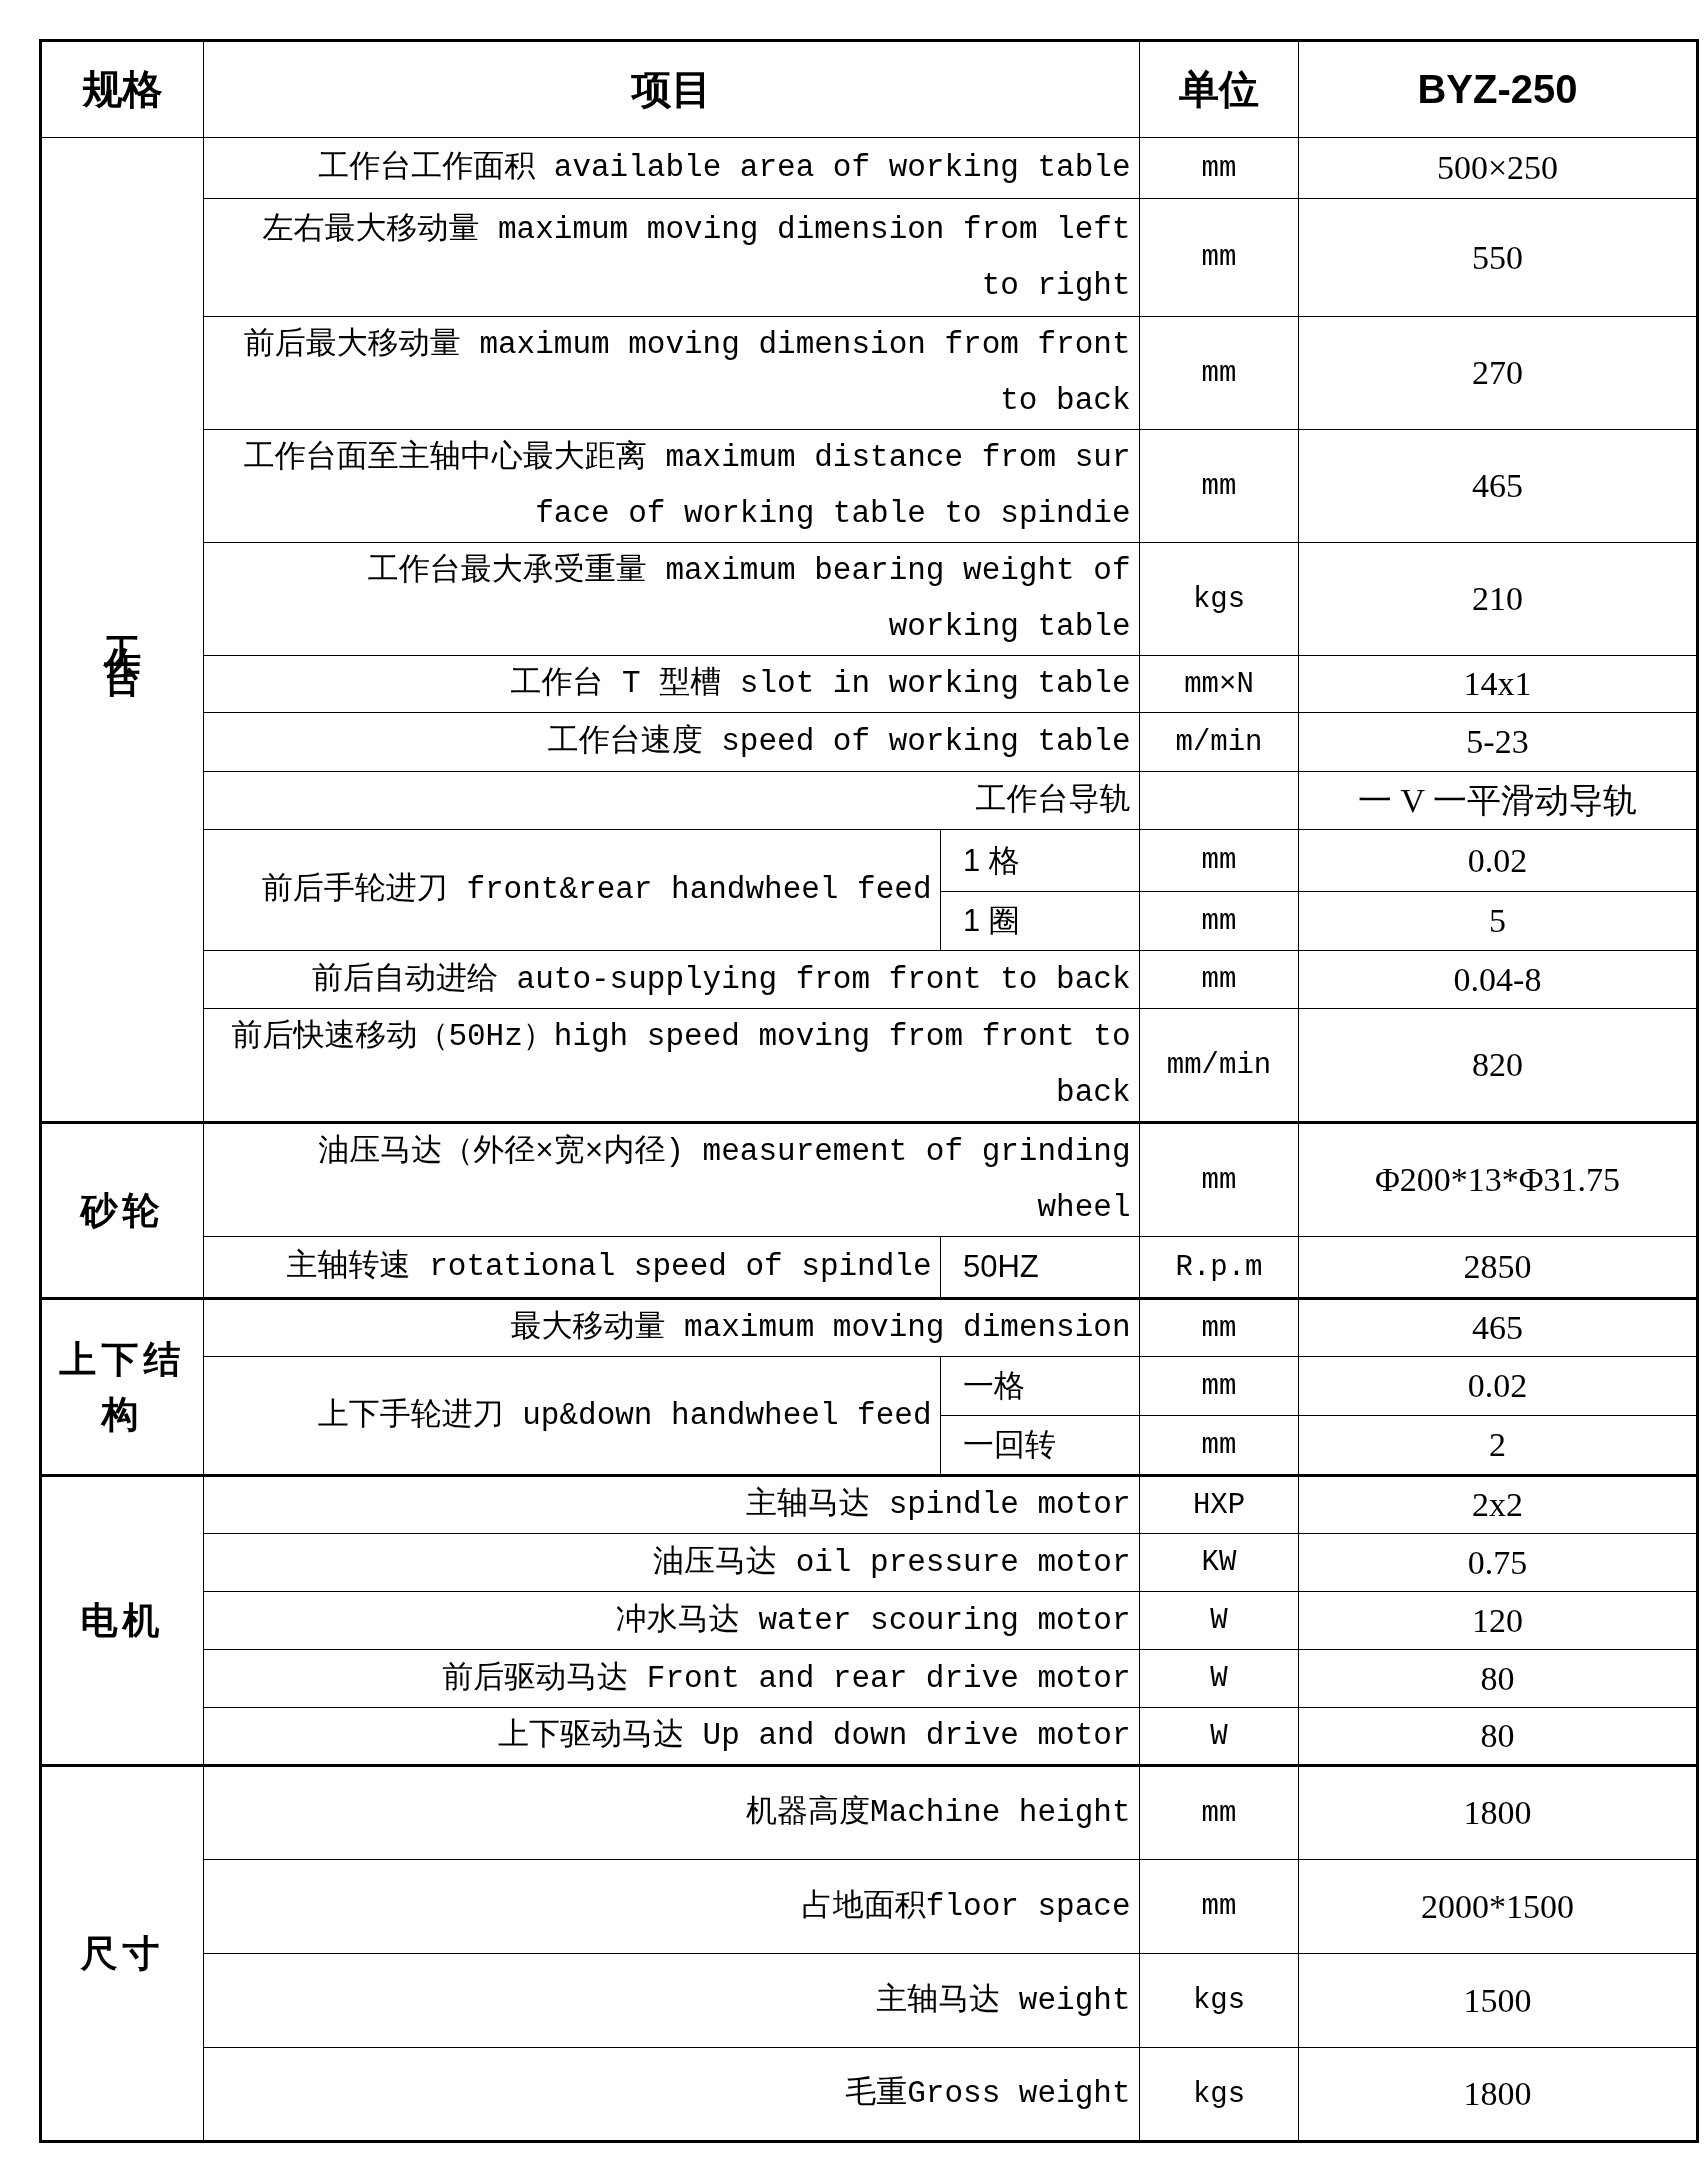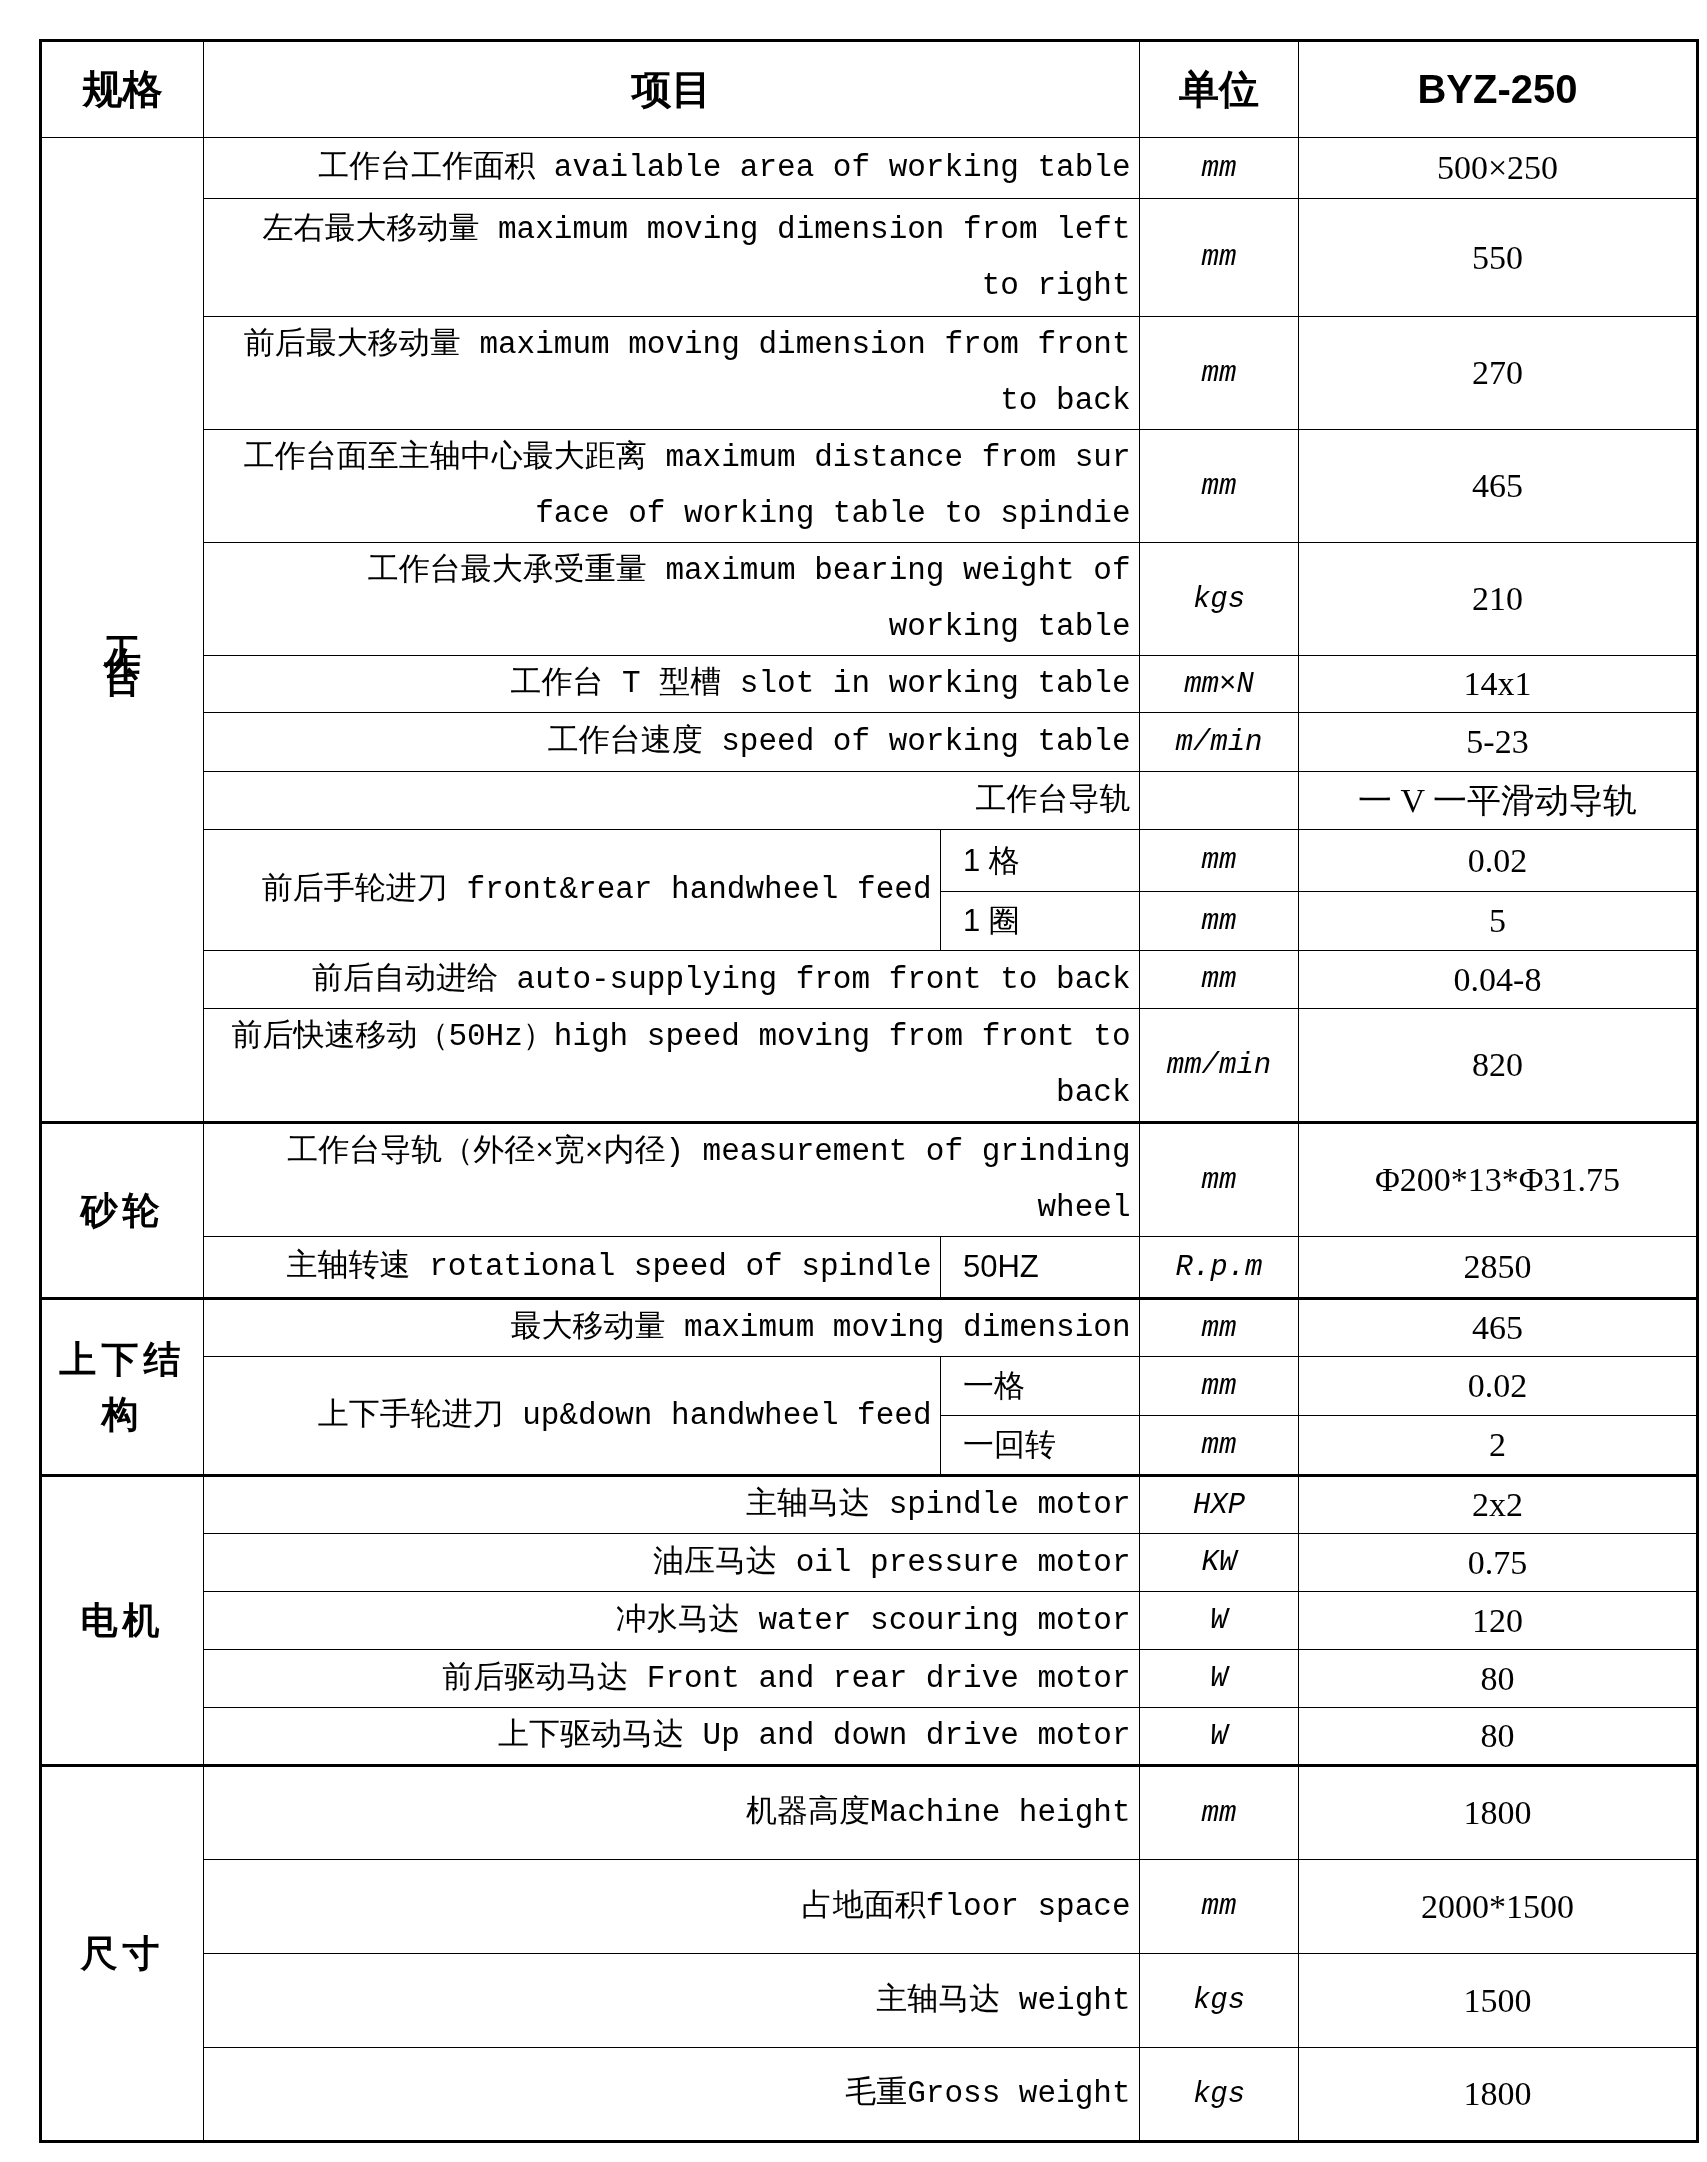--- a/index.html
+++ b/index.html
@@ -5,21 +5,21 @@
   html,body{margin:0;padding:0;background:#ffffff;color:#000;}
   body{width:1708px;height:2163px;font-family:"Liberation Serif","DejaVu Serif",serif;}
   .sheet{padding:39px 0 0 39px;}
   table.spec{border-collapse:collapse;table-layout:fixed;width:1658px;border:3.4px solid #000;}
   col.c1{width:163px}col.c2{width:737px}col.c3{width:199px}col.c4{width:159px}col.c5{width:399px}
   th,td{border:1.7px solid #000;vertical-align:middle;overflow:hidden;}
   tr.sec>td{border-top:3.4px solid #000;}
   th{font-family:"Liberation Sans","DejaVu Sans",sans-serif;font-weight:bold;font-size:40px;text-align:center;padding:0;border-radius:7px;}
   td.label{font-family:"Liberation Mono","DejaVu Sans Mono",monospace;font-size:31px;text-align:right;padding:0 8.5px 0 20.4px;line-height:56px;}
   td.sub{font-family:Liberation Sans, sans-serif;font-size:31px;text-align:left;padding:0 5.1px 0 22px;}
-  td.unit{font-family:"Liberation Mono","DejaVu Sans Mono",monospace;font-size:29px;text-align:center;padding:0;font-style:italic;}
+  td.unit{font-family:"Liberation Mono","DejaVu Sans Mono",monospace;font-size:29px;text-align:center;padding:0;}
   td.val{font-family:"Liberation Serif","DejaVu Serif",serif;font-size:34px;text-align:center;padding:0;margin-left:17px;}
   td.group{font-family:"Liberation Sans","DejaVu Sans",sans-serif;font-weight:bold;font-size:37px;text-align:center;padding:0 15.3px;word-break:break-all;line-height:1.5;letter-spacing:5.1px;}
   td.group .vert{display:inline-block;writing-mode:vertical-rl;text-orientation:upright;letter-spacing:12px;line-height:1;}
 </style>
 </head>
 <body>
 
 <div class="sheet">
 <table class="spec">
   <colgroup>
@@ -96,21 +96,21 @@
     <td class="val">0.04-8</td>
   </tr>
   <tr style="height:104px">
     <td class="label" colspan="2">前后快速移动（50Hz）high speed moving from front to back</td>
     <td class="unit">mm/min</td>
     <td class="val">820</td>
   </tr>
 
   <tr class="sec" style="height:110px">
     <td class="group" rowspan="2">砂轮</td>
-    <td class="label" colspan="2">工作台导轨（外径×宽×内径) measurement of grinding wheel</td>
+    <td class="label" colspan="2">油压马达（外径×宽×内径) measurement of grinding wheel</td>
     <td class="unit">mm</td>
     <td class="val">Φ200*13*Φ31.75</td>
   </tr>
   <tr style="height:62px">
     <td class="label">主轴转速 rotational speed of spindle</td>
     <td class="sub">50HZ</td>
     <td class="unit">R.p.m</td>
     <td class="val">2850</td>
   </tr>
 

